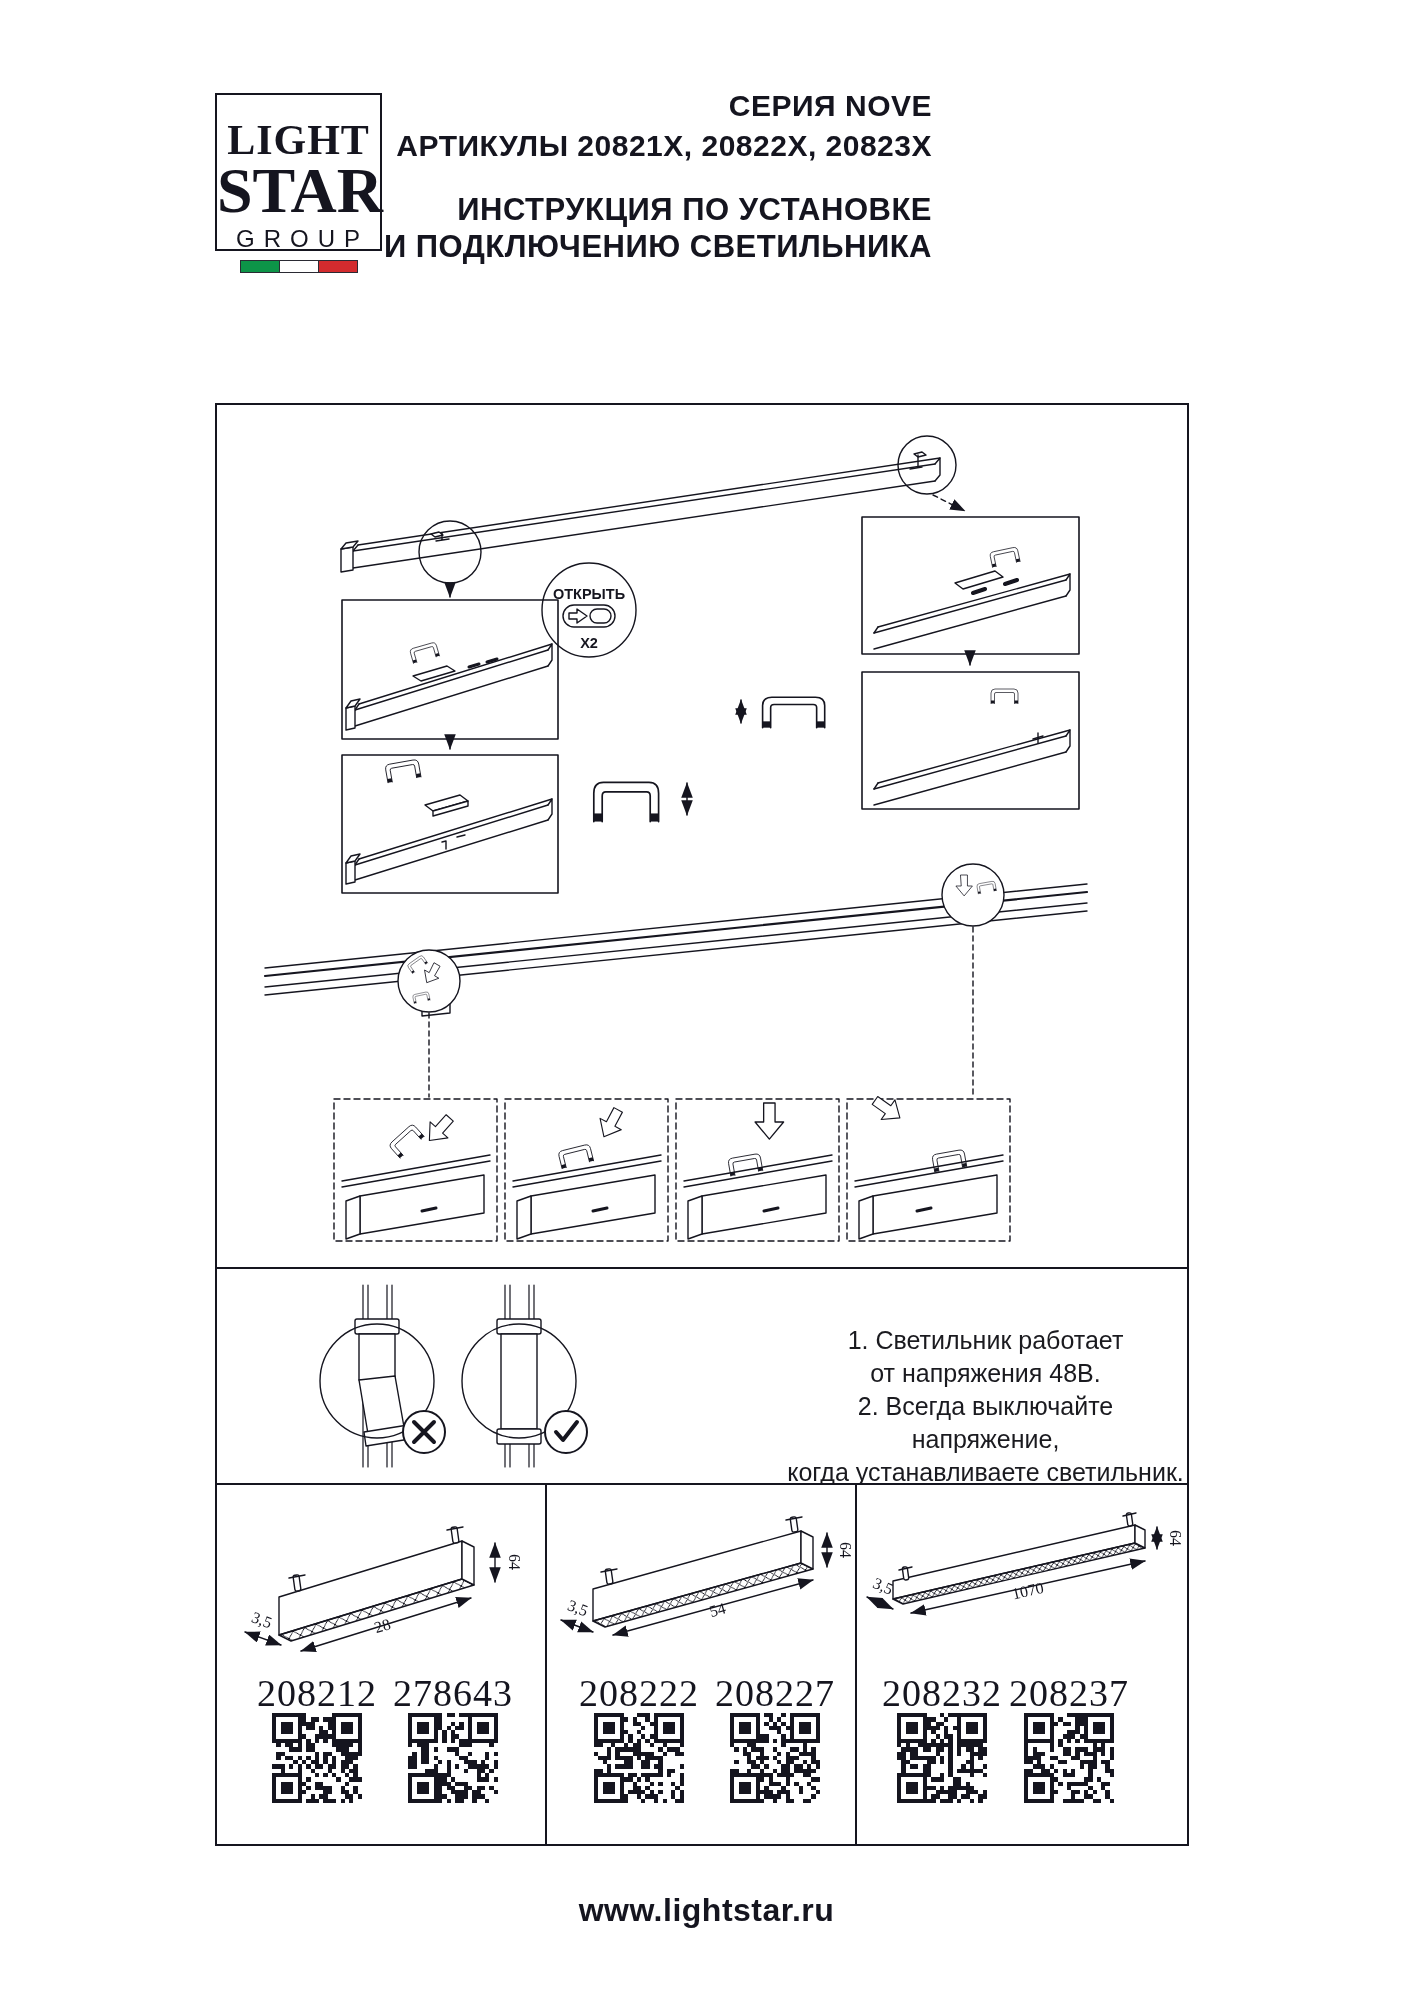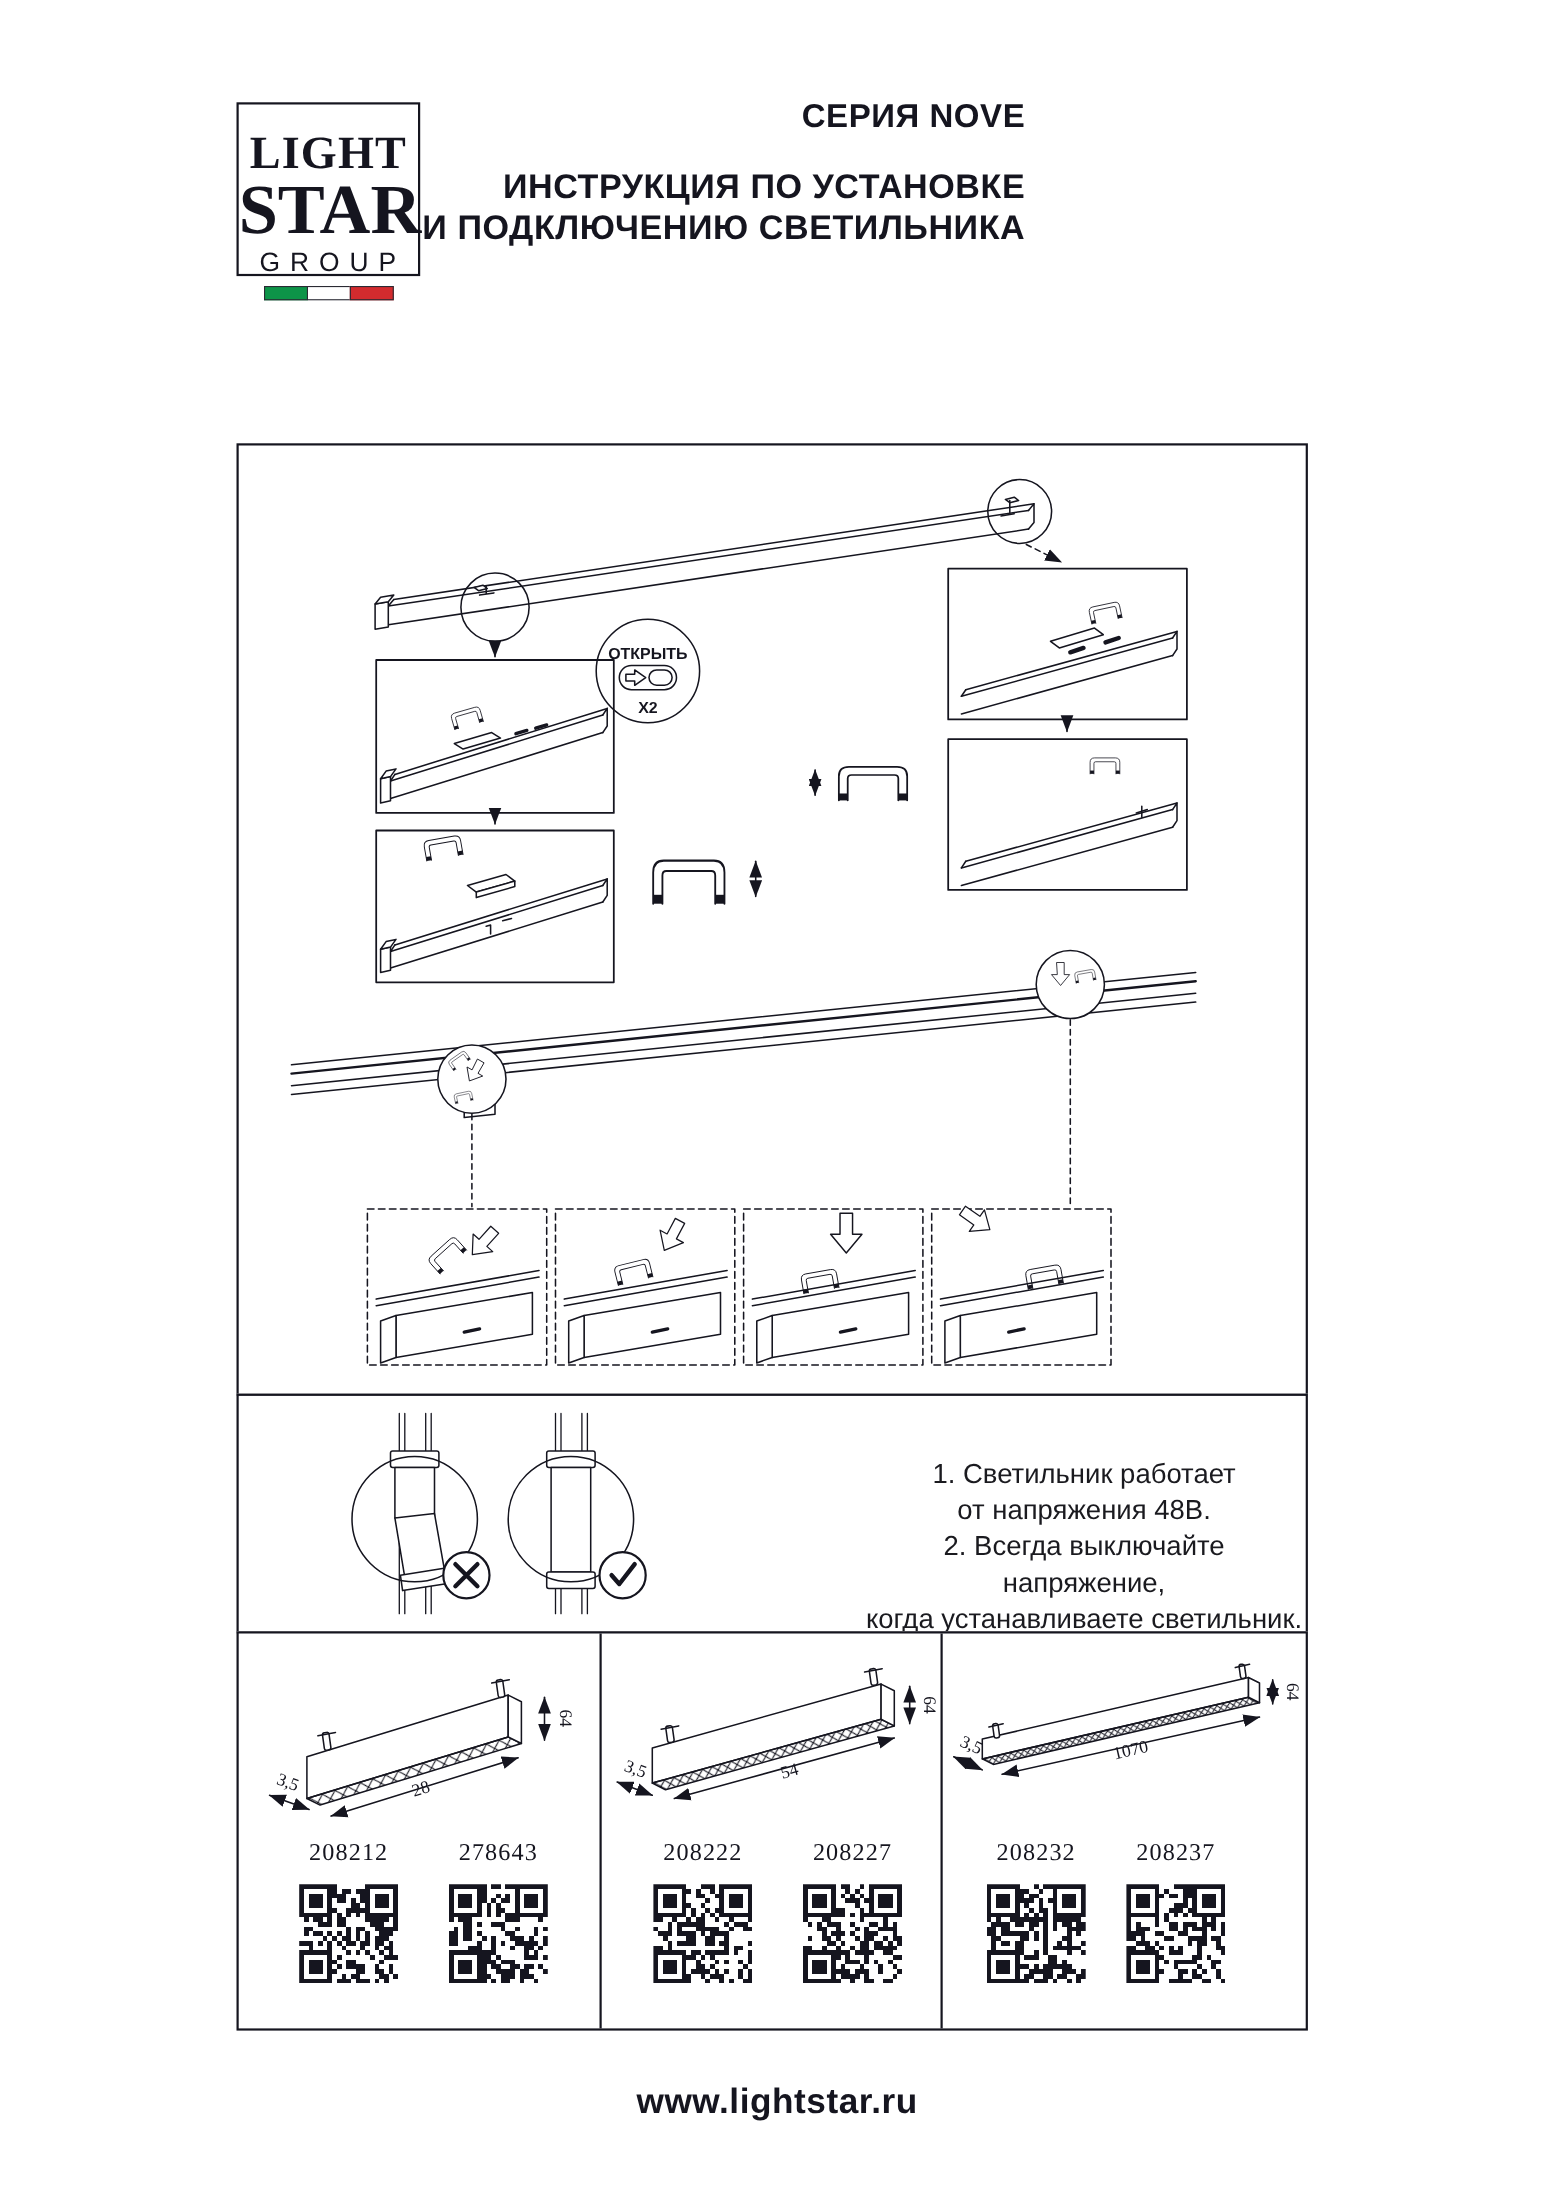--- a/index.html
+++ b/index.html
@@ -32,21 +32,21 @@
   #sec-warn{top:1267px;height:218px;}
   #sec-prod{top:1483px;height:363px;display:flex;}
 
   .warn-text{position:absolute;left:567px;top:55px;font-size:25px;line-height:1.32;color:#1a1a1f;text-align:center;}
 
   .panel{position:relative;height:100%;box-sizing:border-box;}
   .panel-1{width:330px;border-right:2px solid #15151f;}
   .panel-2{width:310px;border-right:2px solid #15151f;}
   .panel-3{flex:1;}
   .art{position:absolute;top:186px;width:140px;text-align:center;
-       font-family:"Liberation Serif",serif;font-size:22px;letter-spacing:1px;}
+       font-family:"Liberation Serif",serif;font-size:38px;letter-spacing:1px;}
   .qr{position:absolute;top:228px;width:90px;height:90px;}
   .panel-1 .a1{left:30px}.panel-1 .a2{left:166px}
   .panel-1 .q1{left:55px}.panel-1 .q2{left:191px}
   .panel-2 .a1{left:22px}.panel-2 .a2{left:158px}
   .panel-2 .q1{left:47px}.panel-2 .q2{left:183px}
   .panel-3 .a1{left:15px}.panel-3 .a2{left:142px}
   .panel-3 .q1{left:40px}.panel-3 .q2{left:167px}
 
   .dim-t{font-family:"Liberation Serif",serif;font-size:16px;fill:#15151f;text-anchor:middle;}
   .badge-t{font-family:"Liberation Sans",sans-serif;font-weight:700;font-size:14.5px;
@@ -66,20 +66,21 @@
     <div class="logo-group">GROUP</div>
     <div class="logo-flag">
       <span class="fg" style="background:#0d9448"></span>
       <span class="fw" style="background:#ffffff"></span>
       <span class="fr" style="background:#d32b2e"></span>
     </div>
   </div>
 
   <div class="head-text">
     <div class="series">СЕРИЯ NOVE</div>
+    <div class="articles">АРТИКУЛЫ 20821X, 20822X, 20823X</div>
     <div class="doc-title">
       <div>ИНСТРУКЦИЯ ПО УСТАНОВКЕ</div>
       <div>И ПОДКЛЮЧЕНИЮ СВЕТИЛЬНИКА</div>
     </div>
   </div>
 
   <div class="sec" id="sec-main">
     <svg viewBox="0 0 970 862" width="970" height="862">
       <defs>
         <marker id="ma" viewBox="0 0 12 9" refX="11.5" refY="4.5" markerWidth="11" markerHeight="8.5" orient="auto-start-reverse">

